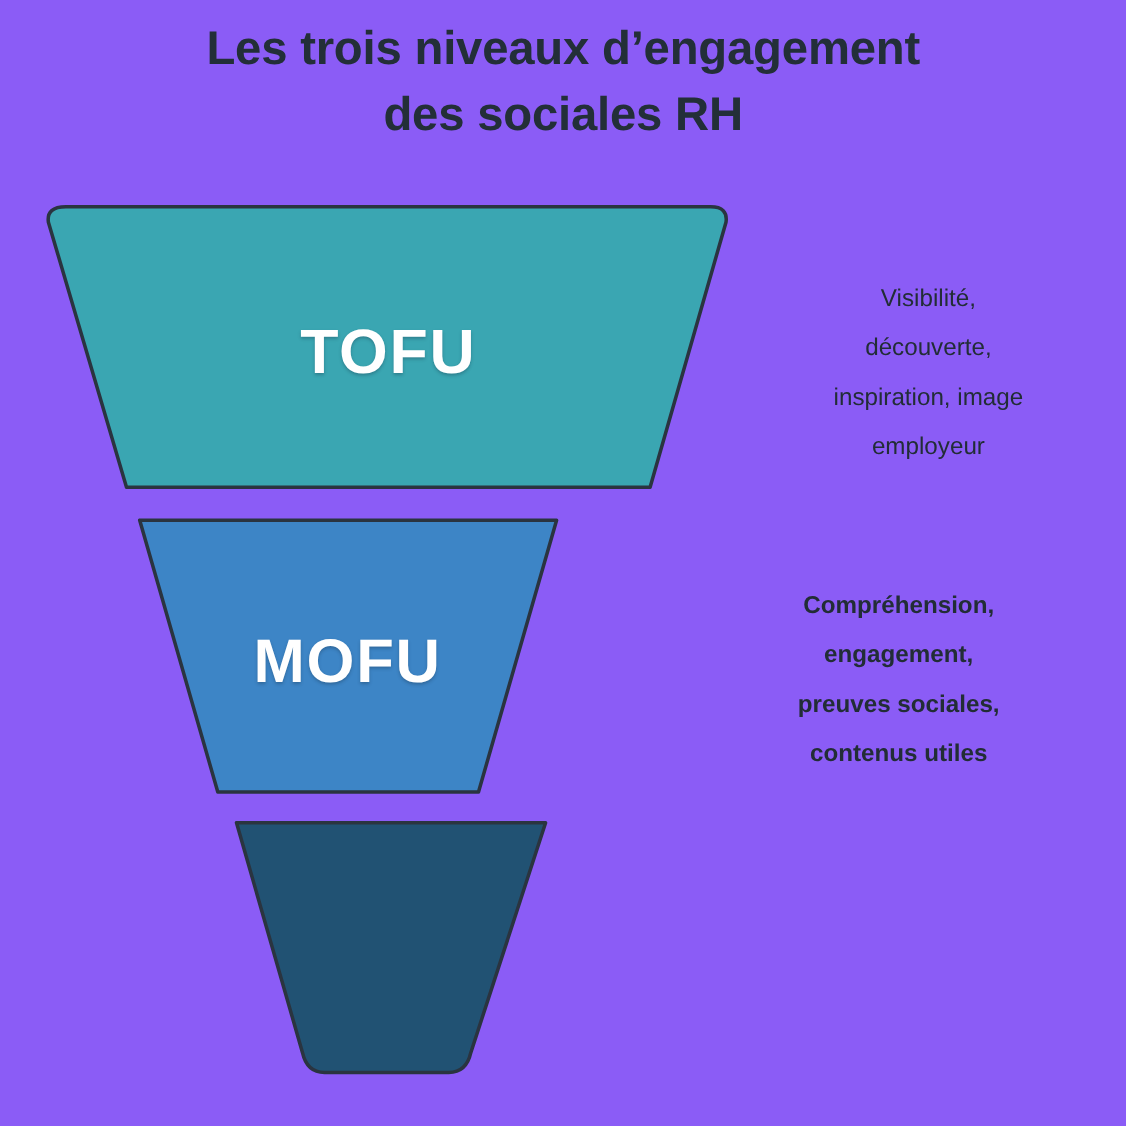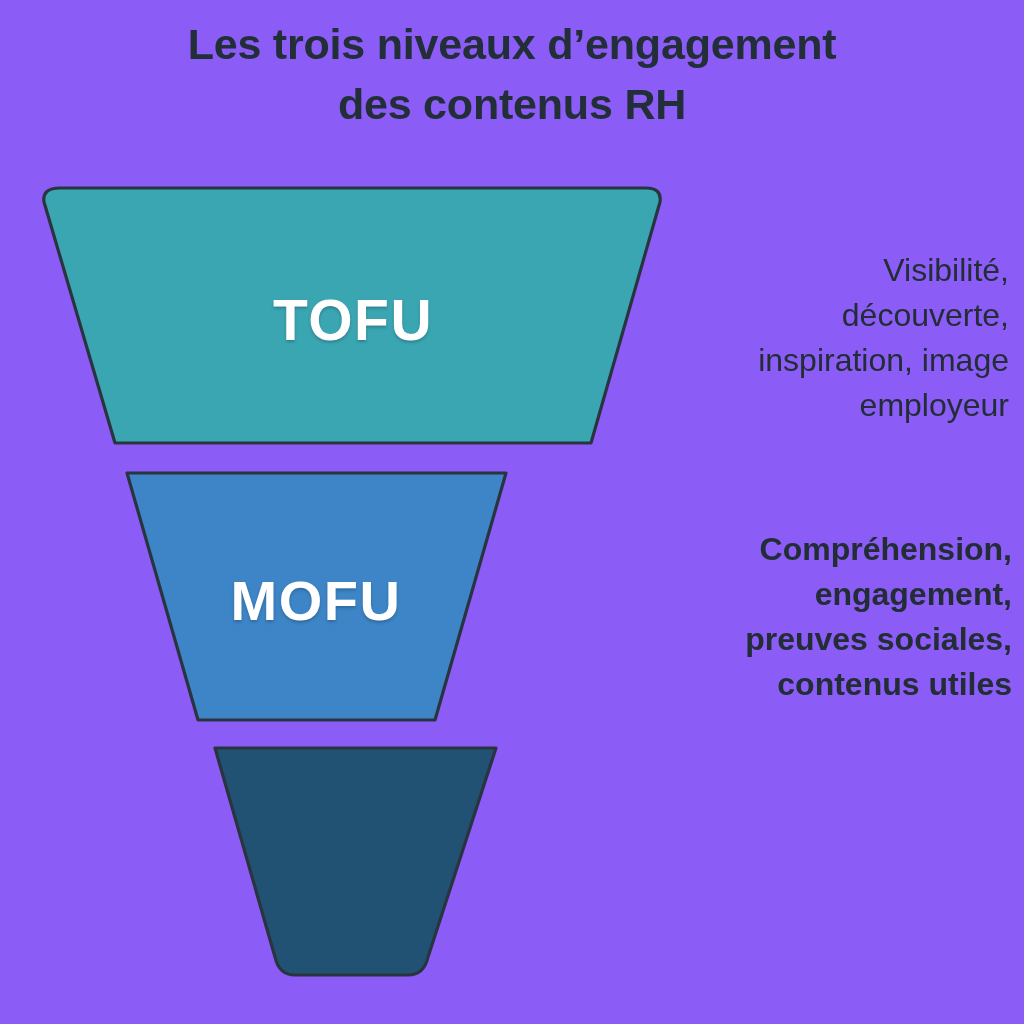--- a/index.html
+++ b/index.html
@@ -68,37 +68,37 @@
   }
   #label-bofu {
     left: 215px; top: 832px;  width: 280px;
     font-size: 53px; line-height: 66px;
   }
 
   
   .desc {
     position: absolute;
     color: #222d36;
-    font-size: 32px;
+    font-size: 22px;
     line-height: 45px;
     white-space: pre-line;
-    text-align: right;
+    text-align: center;
   }
   #desc-tofu { left: 679px; top: 248px; width: 330px; }
   #desc-mofu { left: 622px; top: 527px; width: 390px; font-weight: bold; }
   #desc-bofu { left: 547px; top: 800px; width: 450px; }
 </style>
 </head>
 <body>
 
 <div id="canvas" style="background: #8b5cf6;">
 
   <div id="title-block" style="color: rgb(35, 47, 56);">
     <span class="tline">Les trois niveaux d’engagement</span>
-    <span class="tline">des contenus RH</span>
+    <span class="tline">des sociales RH</span>
   </div>
 
   <svg id="funnel-svg" viewBox="0 0 1024 1024">
 
     <path id="shape-tofu" d="M 60 188 L 646 188 Q 662 188 660 202 L 591 443 L 115 443 L 44 202 Q 42 188 60 188 Z" stroke="#2a3440" stroke-width="3.2" stroke-linejoin="round" fill="#3aa6b2"></path>
 
     <path id="shape-mofu" d="M 127 473 L 506 473 L 435 720 L 198 720 Z" stroke="#2a3440" stroke-width="3.2" stroke-linejoin="round" fill="#3d85c6"></path>
 
     <path id="shape-bofu" d="M 215 748 L 496 748 L 428 957 Q 424 975 408 975 L 295 975 Q 279 975 275 957 Z" stroke="#2a3440" stroke-width="3.2" stroke-linejoin="round" fill="#215273"></path>
   </svg>

